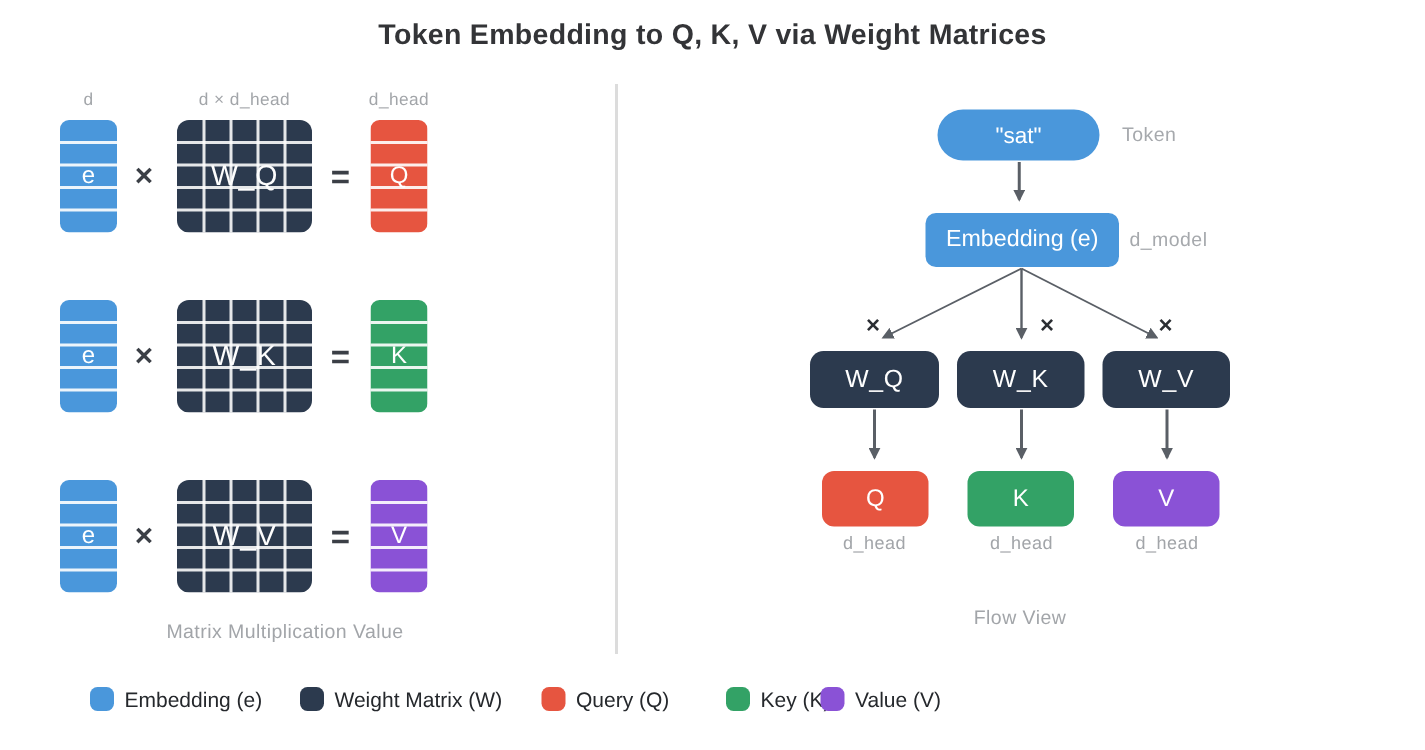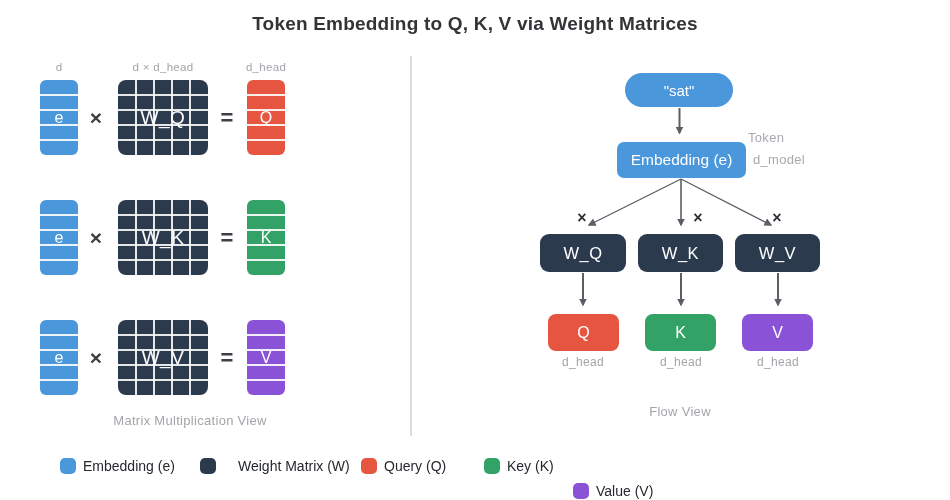--- a/index.html
+++ b/index.html
@@ -79,34 +79,34 @@
   }
   .pill{left:625px;top:73px;width:108px;height:34px;border-radius:17px;
         background:var(--c-embedding,#4a97db);font-size:15px;}
   .emb{left:617px;top:142px;width:129px;height:36px;border-radius:7px;
        background:var(--c-embedding,#4a97db);font-size:15.5px;}
   .wbox{top:234px;height:38px;border-radius:9px;background:var(--c-weight,#2c3a4e);font-size:16.5px;letter-spacing:.5px;}
   .wq{left:540px;width:86px;} .wk{left:638px;width:85px;} .wv{left:735px;width:85px;}
   .obox{top:314px;width:71px;height:37px;border-radius:8px;font-size:16px;}
   .oq{left:548px;} .ok{left:645px;} .ov{left:742px;}
   .anno{position:absolute;color:#a6a9ad;font-size:13px;letter-spacing:.3px;}
-  .anno.token{left:748px;top:82px;margin-top:48px;}
+  .anno.token{left:748px;top:82px;}
   .anno.dmodel{left:753px;top:152px;}
   .dhead{position:absolute;top:355px;width:80px;text-align:center;color:#a2a5a9;font-size:12px;letter-spacing:.3px;}
   .dh-q{left:543px;} .dh-k{left:641px;} .dh-v{left:738px;}
   .flow-times{
     position:absolute;top:209px;width:22px;height:20px;text-align:center;
     font-size:16px;font-weight:700;color:#2b2e33;
   }
   .ft-1{left:571px;} .ft-2{left:687px;} .ft-3{left:766px;}
   svg.arrows{position:absolute;left:0;top:0;pointer-events:none;}
 
   
   .legend-item{position:absolute;top:457px;height:18px;display:flex;align-items:center;}
-  .li-0{left:60px;} .li-1{left:200px;gap:15px;} .li-2{left:361px;justify-content:flex-end;} .li-3{left:484px;} .li-4{left:573px;margin-top:25px;}
+  .li-0{left:60px;} .li-1{left:200px;} .li-2{left:361px;justify-content:flex-end;} .li-3{left:484px;} .li-4{left:547px;}
   .swatch{width:16px;height:16px;border-radius:5px;margin-right:7px;flex:none;}
   .legend-label{font-size:14px;color:#25282c;white-space:nowrap;}
 </style>
 </head>
 <body>
 
 <div class="stage">
 
   <div class="title">Token Embedding to Q, K, V via Weight Matrices</div>
 
@@ -149,21 +149,21 @@
     <span class="op times">×</span>
     <div class="mat">
         <span>W_V</span>
       </div>
     <span class="op eq">=</span>
     <div class="vec res c-value">
         <span>V</span>
       </div>
   </div>
 
-  <div class="caption matmul-cap">Matrix Multiplication View</div>
+  <div class="caption matmul-cap">Matrix Multiplication Value</div>
 
   <div class="divider"></div>
 
   <svg class="arrows" width="950" height="500" viewBox="0 0 950 500">
     <defs>
       <marker id="ah" markerWidth="8" markerHeight="8" refX="6.5" refY="4" orient="auto" markerUnits="userSpaceOnUse">
         <path d="M0,0 L8,4 L0,8 Z" fill="#5a5f66"></path>
       </marker>
     </defs>
     <g stroke="#5a5f66" fill="none">

